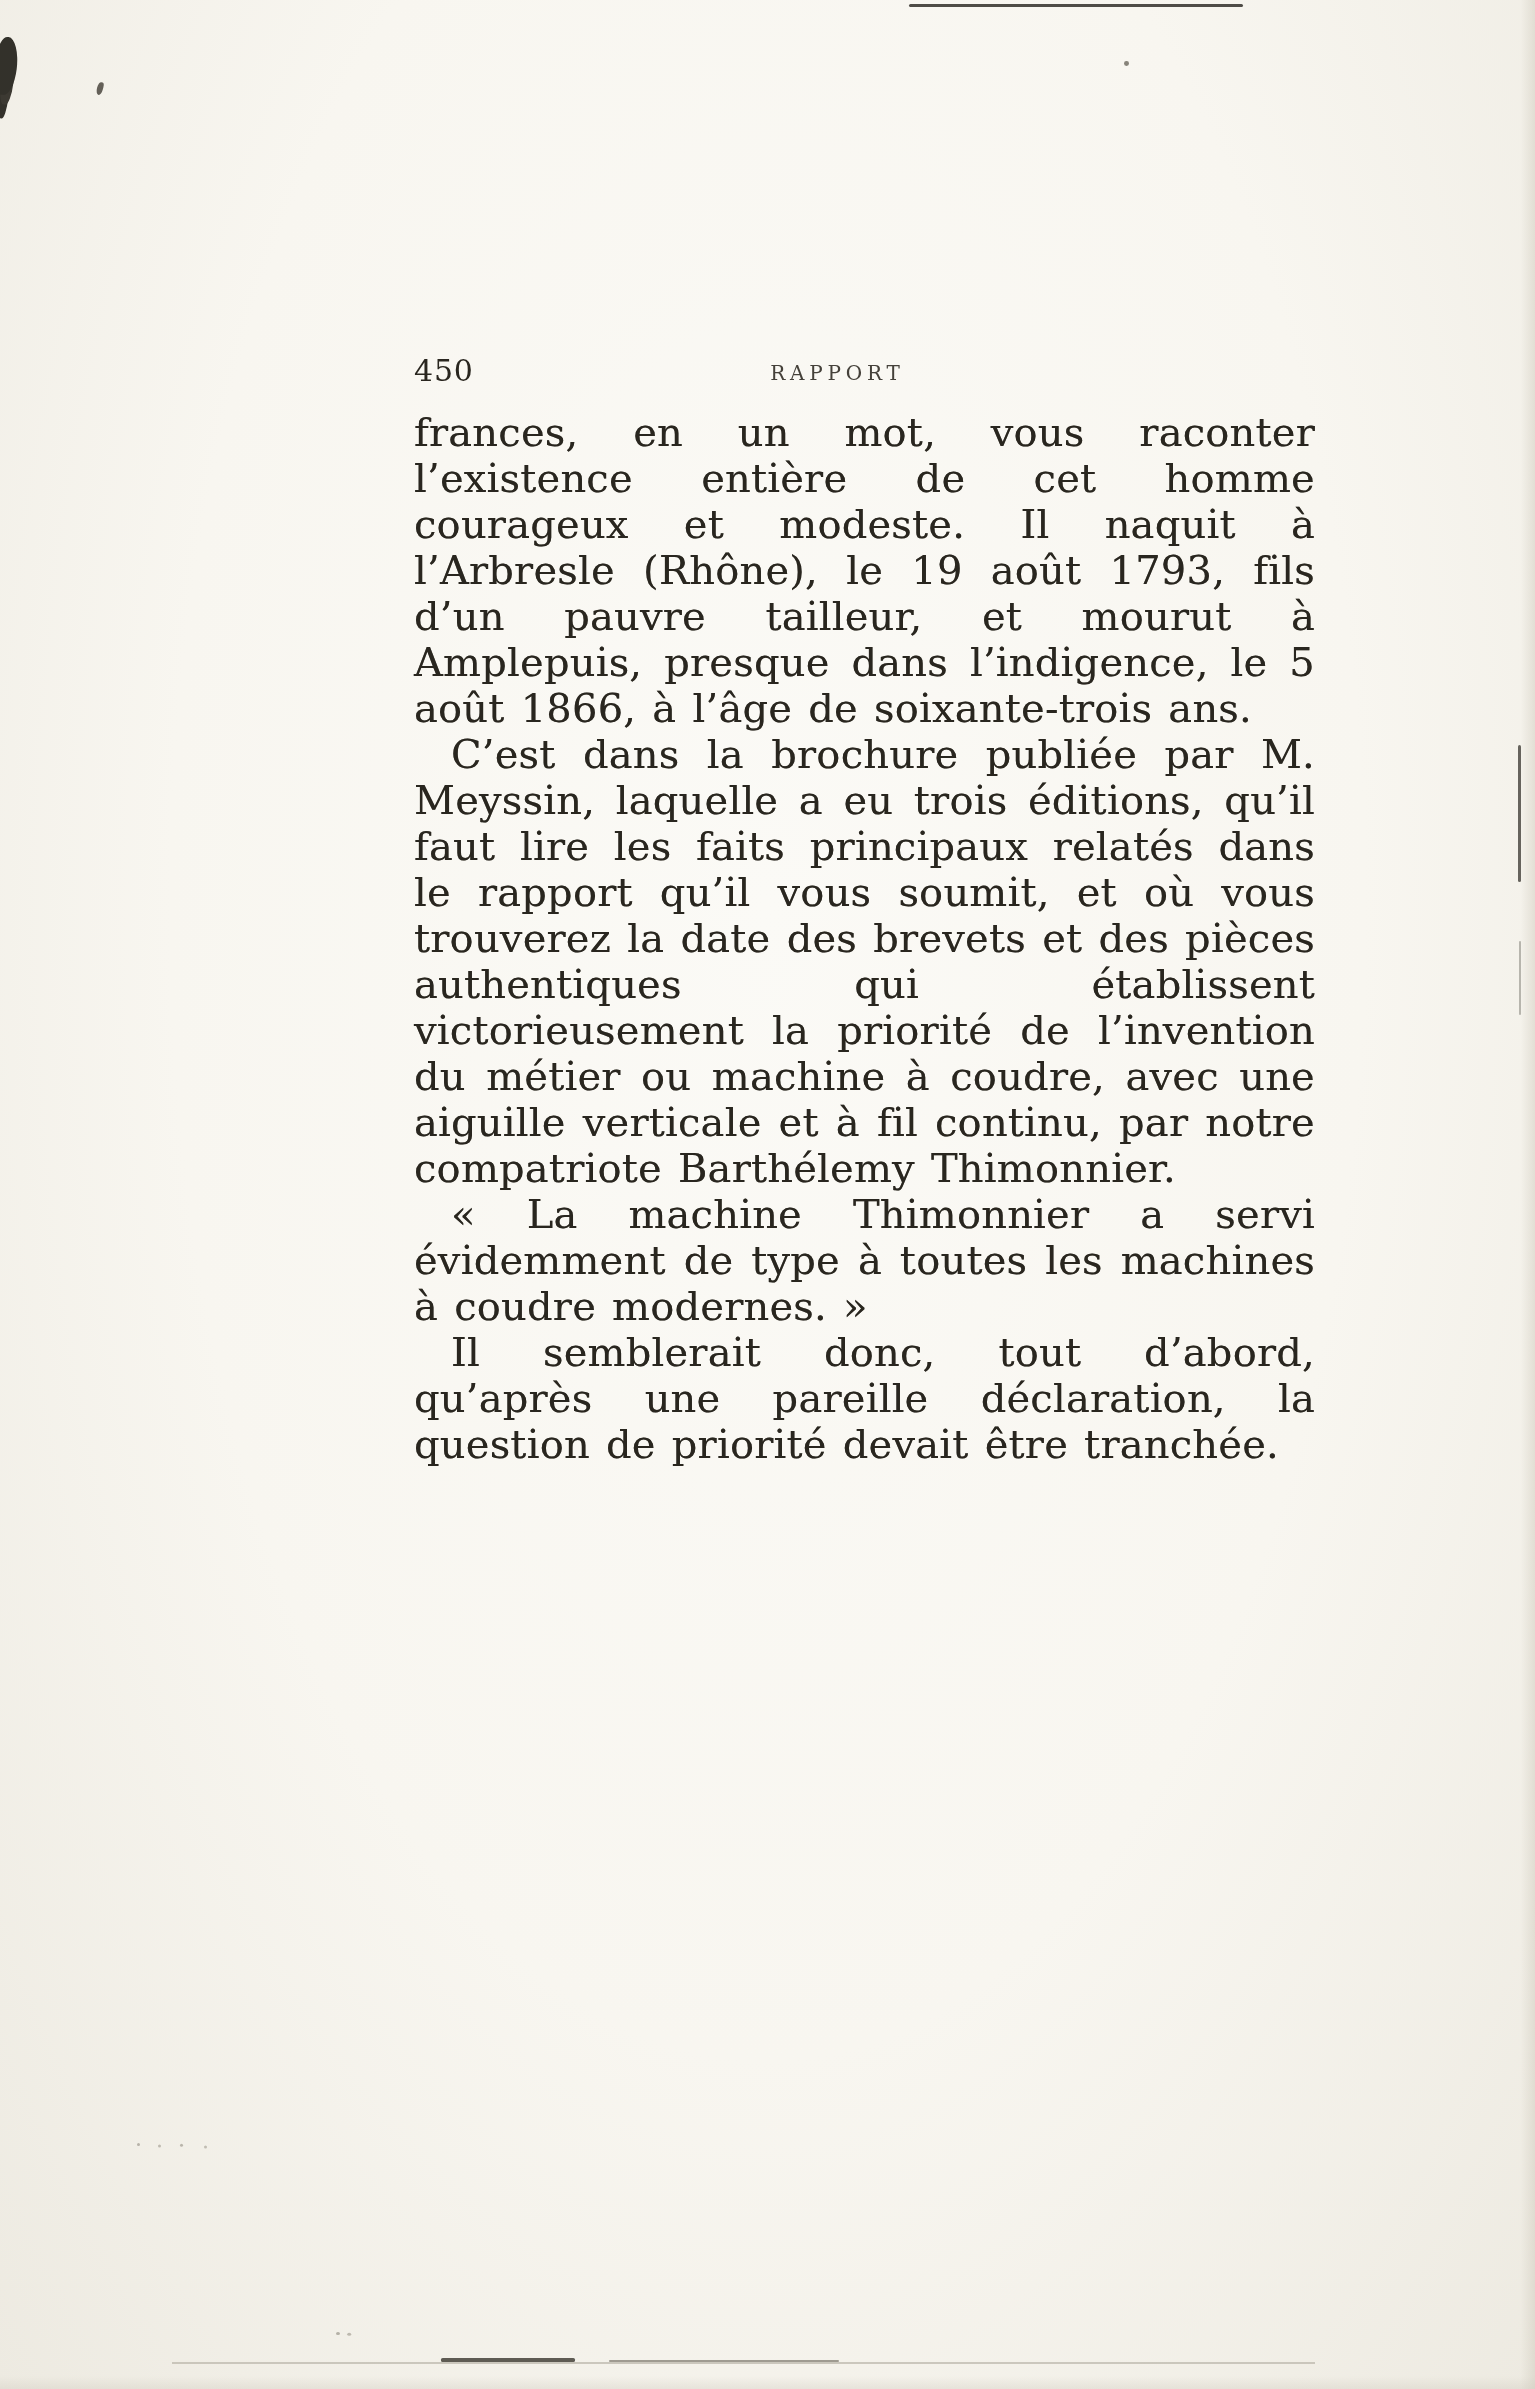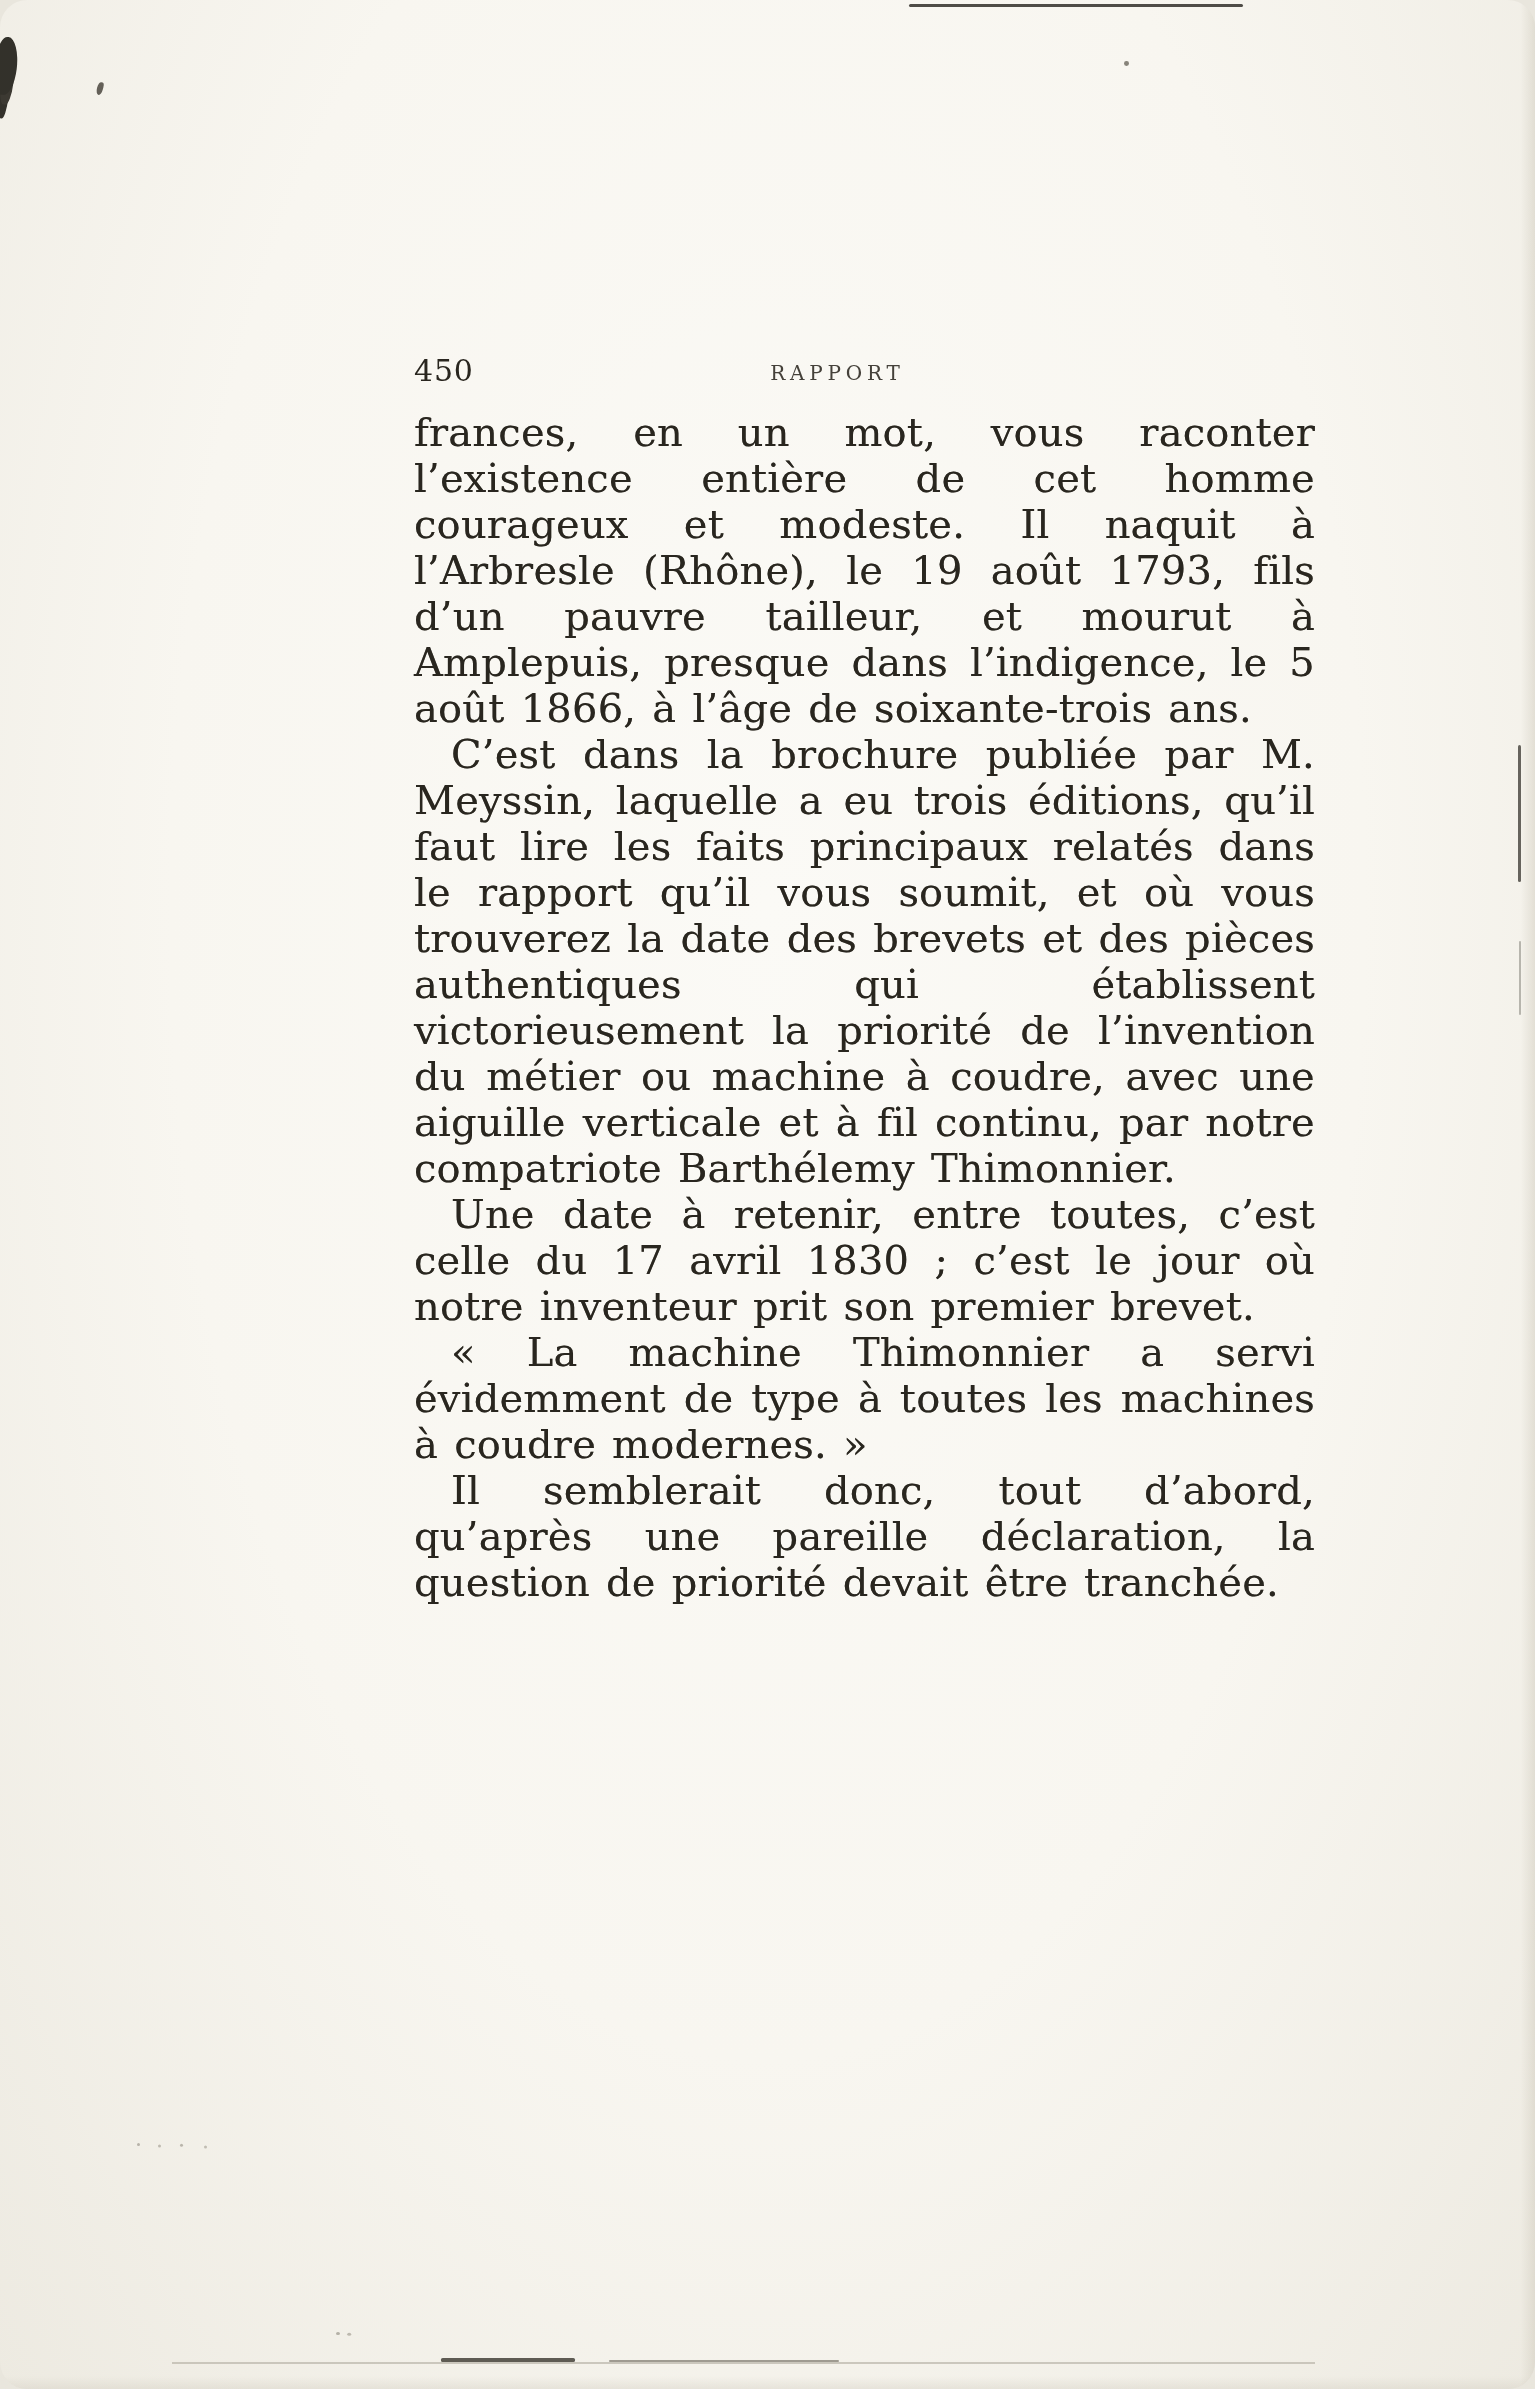--- a/index.html
+++ b/index.html
@@ -11,21 +11,20 @@
     position: relative;
     width: 1535px;
     height: 2389px;
     overflow: hidden;
     background:
       linear-gradient(to left, rgba(205,200,186,0.45), rgba(205,200,186,0) 14.4px),
       linear-gradient(to top, rgba(205,200,186,0.35), rgba(205,200,186,0) 12.8px),
       radial-gradient(ellipse at 50% 38%, #fbfaf6 0%, #f8f6f0 55%, #edeae1 100%);
     font-family: "DejaVu Serif", "Liberation Serif", serif;
     color: #29261f;
-    border-radius: 27px;
   }
 
   .text-block {
     position: absolute;
     left: 414px;
     top: 353px;
     width: 901px;
   }
 
   .header {
@@ -153,21 +152,20 @@
 <div class="page">
 
   <div class="text-block">
     <div class="header">
       <span class="page-number">450</span>
       <span class="running-title">RAPPORT</span>
     </div>
 
     <p class="para no-indent">frances, en un mot, vous raconter l’existence entière de cet homme courageux et modeste. Il naquit à l’Arbresle (Rhône), le 19 août 1793, fils d’un pauvre tailleur, et mourut à Amplepuis, presque dans l’indigence, le 5 août 1866, à l’âge de soixante-trois ans.</p>
     <p class="para">C’est dans la brochure publiée par M. Meyssin, laquelle a eu trois éditions, qu’il faut lire les faits principaux relatés dans le rapport qu’il vous soumit, et où vous trouverez la date des brevets et des pièces authentiques qui établissent victorieusement la priorité de l’invention du métier ou machine à coudre, avec une aiguille verticale et à fil continu, par notre compatriote Barthélemy Thimonnier.</p>
-    <p class="para">Une date à retenir, entre toutes, c’est celle du 17 avril 1830 ; c’est le jour où notre inventeur prit son premier brevet.</p>
     <p class="para quote">« La machine Thimonnier a servi évidemment de type à toutes les machines à coudre modernes. »</p>
     <p class="para">Il semblerait donc, tout d’abord, qu’après une pareille déclaration, la question de priorité devait être tranchée.</p>
   </div>
 
   <div class="artifact top-line"></div>
   <div class="artifact top-dot"></div>
   <div class="artifact ink-smudge"></div>
   <div class="artifact apostrophe-mark"></div>
   <div class="artifact right-line-1"></div>
   <div class="artifact right-line-2"></div>

